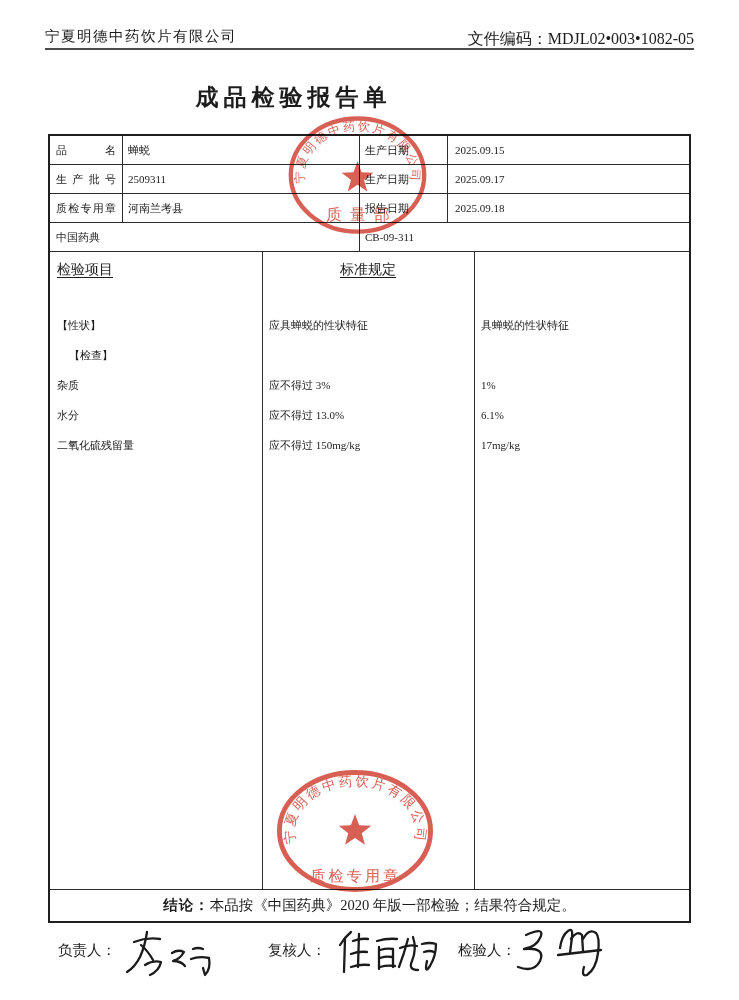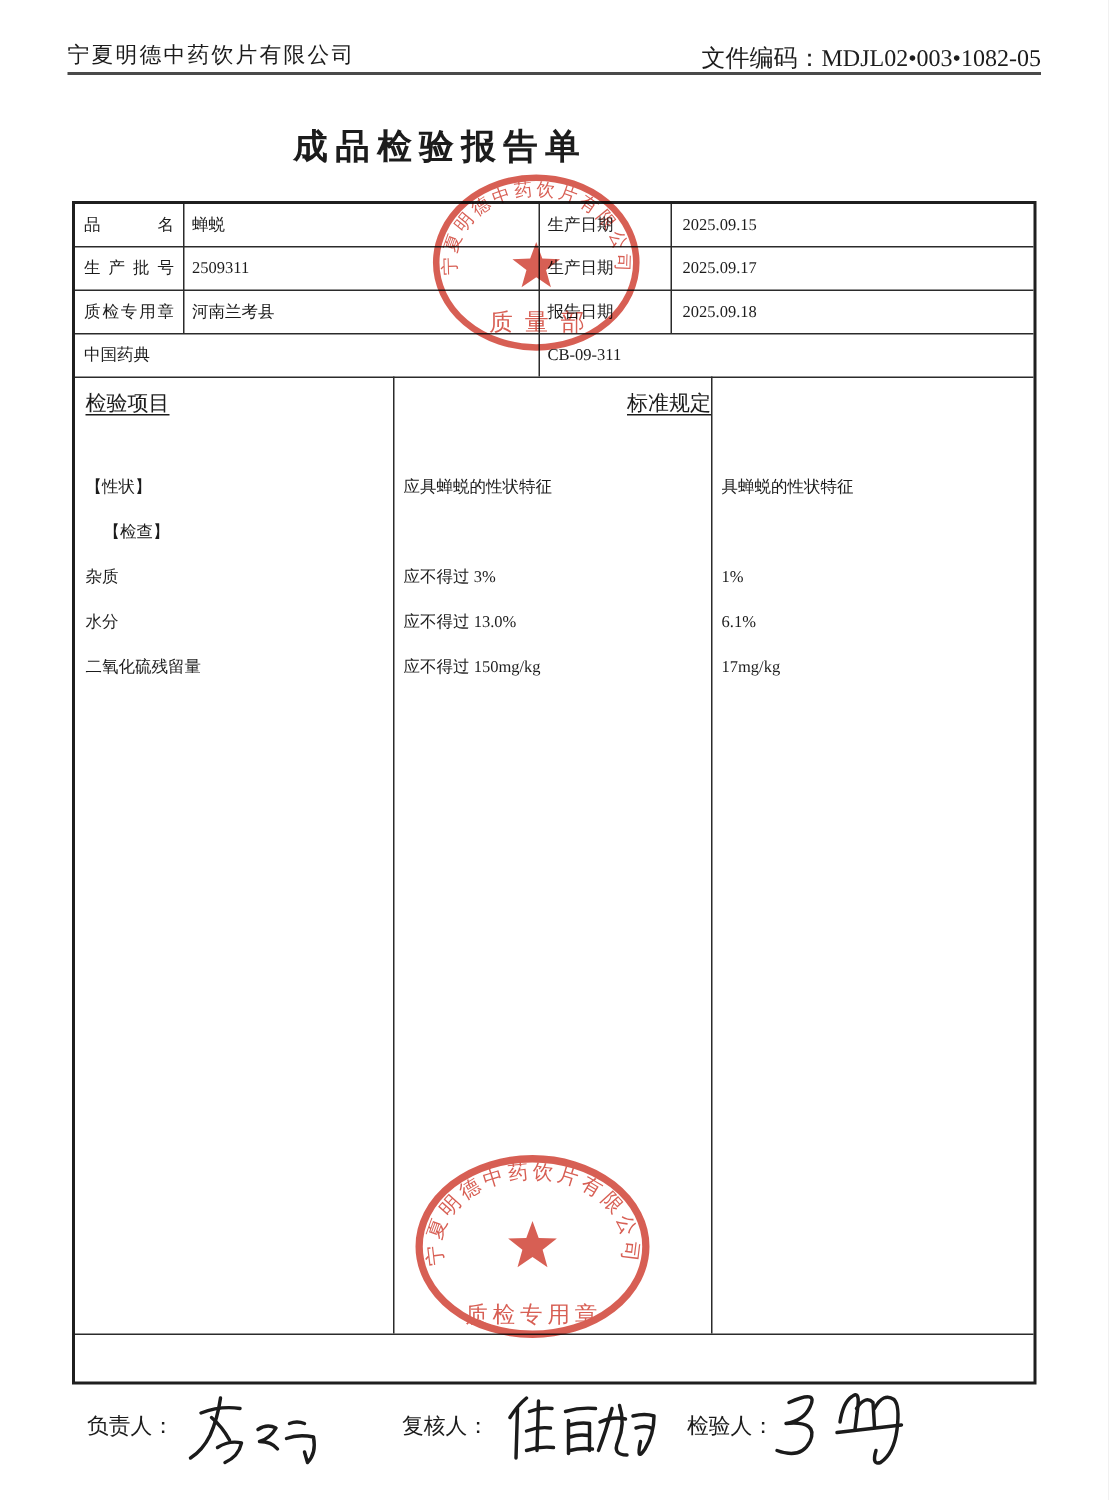--- a/index.html
+++ b/index.html
@@ -17,21 +17,21 @@
   .title { position:absolute; left:0; top:82px; width:587px; text-align:center;
            font-size:23px; font-weight:bold; letter-spacing:5px; }
   
   .doc-table { position:absolute; left:48px; top:134px; width:643px; height:789px;
                border:2px solid #1f1f1f; }
   .hline { position:absolute; left:0; width:639px; height:1px; background:#2b2b2b; }
   .vline { position:absolute; width:1px; background:#2b2b2b; }
   .cell { position:absolute; font-size:11px; line-height:20px; white-space:nowrap; }
   .jlabel { width:60px; text-align:justify; text-align-last:justify; }
   .thead { font-size:14px; line-height:20px; text-decoration:underline; text-underline-offset:3px;text-align:center; }
-  .center { text-align:right;text-decoration:underline; }
+  .center { text-align:center;text-decoration:underline; }
   .concl { position:absolute; left:0; top:754px; width:639px; height:31px;
            line-height:31px; text-align:center; font-size:14.5px; white-space:nowrap; }
   .concl b { letter-spacing:1px; }
   
   .stamp { position:absolute; opacity:.82; mix-blend-mode:multiply; pointer-events:none; }
   .stamp text { font-family:"Liberation Serif","DejaVu Serif",serif; }
   
   .signer-label { position:absolute; top:941px; font-size:14.5px; }
   .sig { position:absolute; }
   .sig path { fill:none; stroke:#1b1b1b; stroke-width:2.3; stroke-linecap:round; stroke-linejoin:round; }
@@ -94,20 +94,21 @@
     <div class="cell" style="left:431px; top:239px">1%</div>
 
     <div class="cell" style="left:7px;   top:269px">水分</div>
     <div class="cell" style="left:219px; top:269px">应不得过 13.0%</div>
     <div class="cell" style="left:431px; top:269px">6.1%</div>
 
     <div class="cell" style="left:7px;   top:299px">二氧化硫残留量</div>
     <div class="cell" style="left:219px; top:299px">应不得过 150mg/kg</div>
     <div class="cell" style="left:431px; top:299px">17mg/kg</div>
 
+    <div class="concl"><b>结论：</b><span>本品按《中国药典》2020 年版一部检验；结果符合规定。</span></div>
   </div>
 
   <svg class="stamp" style="left:285px; top:110px" width="145" height="133" viewBox="0 0 200 180">
     <ellipse cx="100" cy="88" rx="92" ry="78" fill="none" stroke="#cf3b2e" stroke-width="6"></ellipse>
     <path id="arcTop" d="M 30.4 109.2 A 74 62 0 1 1 169.6 109.2" fill="none"></path>
     <text font-size="16.5" fill="#cf3b2e" letter-spacing="3.2"><textPath href="#arcTop" startOffset="50%" text-anchor="middle">宁夏明德中药饮片有限公司</textPath></text>
     <polygon fill="#cf3b2e" points="100,69 105.6,84.3 121.9,84.9 109.0,94.9 113.5,110.6 100,101.5 86.5,110.6 91.0,94.9 78.1,84.9 94.4,84.3"></polygon>
     <text x="106" y="150" font-size="22" fill="#cf3b2e" letter-spacing="11" text-anchor="middle">质量部</text>
   </svg>
 

